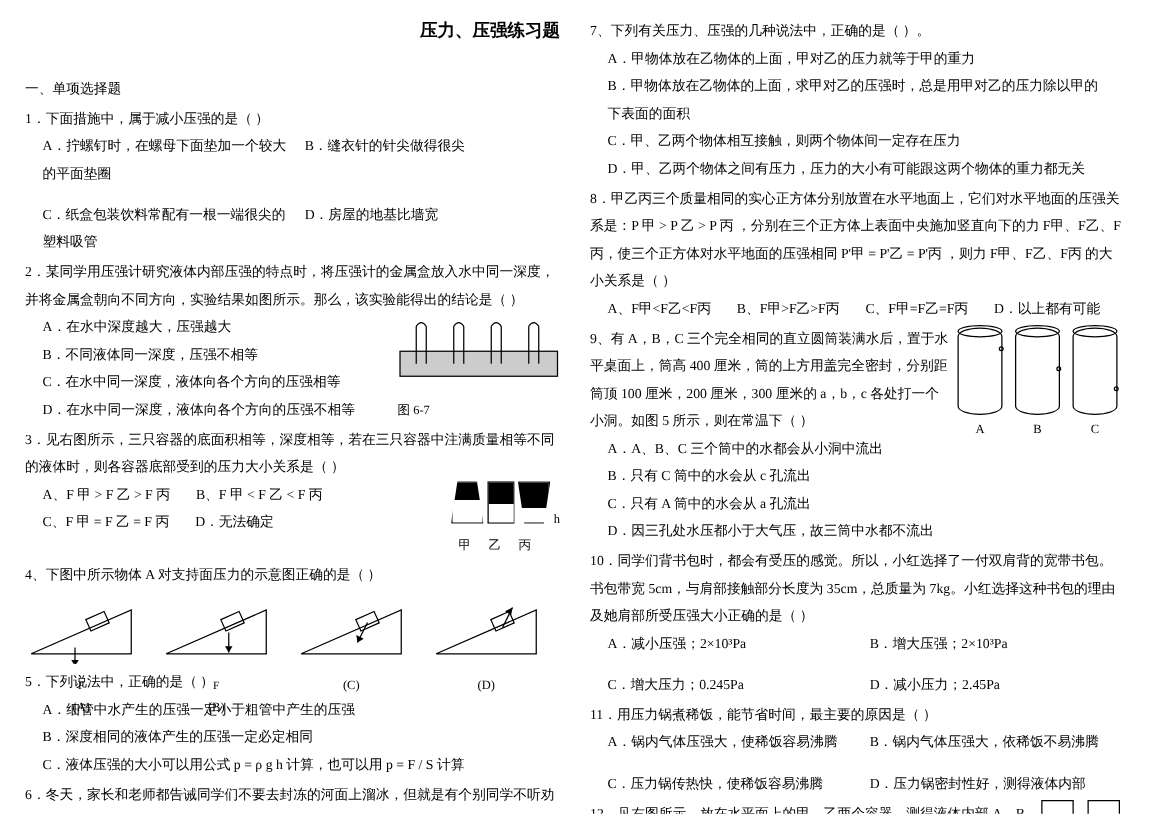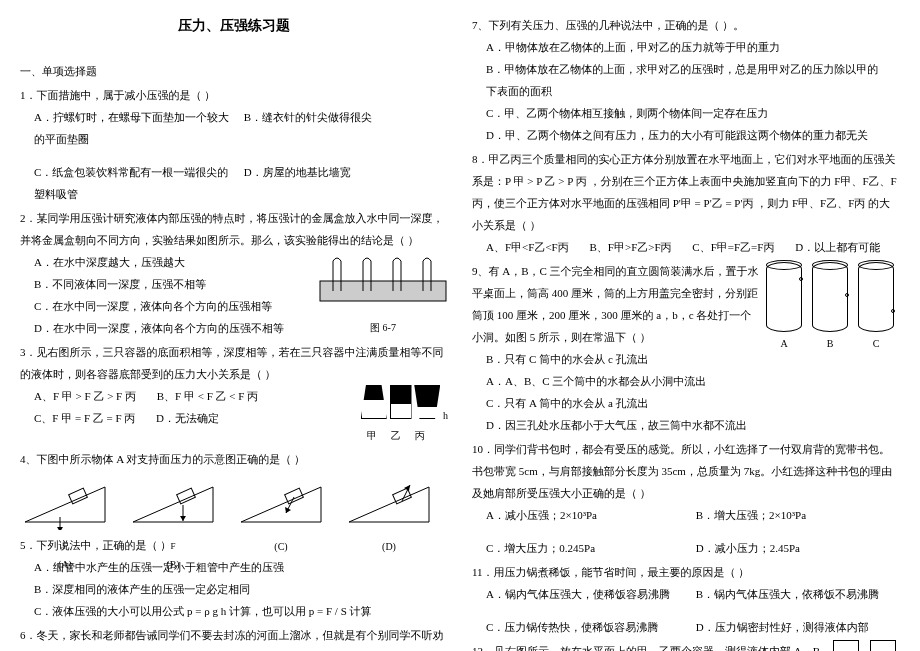--- a/index.html
+++ b/index.html
@@ -9,21 +9,21 @@
       line-height: 2;
       color: #000;
       background: #fff;
       width: 920px;
       height: 651px;
       padding: 12px 20px;
       display: flex;
       gap: 24px;
     }
     .col { flex: 1; }
-    .title { text-align: center; font-weight: bold; font-size: 14px; margin-bottom: 8px; }
+    .title { text-align: right; font-weight: bold; font-size: 14px; margin-bottom: 8px; }
     .section-head { margin-top: 20px; }
     .q { margin-top: 2px; }
     .opts { padding-left: 14px; }
     .opt { display: inline-block; margin-right: 18px; }
     .opt-row { display: flex; flex-wrap: wrap; gap: 11px; }
     .opt-row .opt { width: 48%; margin-right: 0; }
     .opt-full .opt { display: block; }
     .q3-diagram { display: inline-block; vertical-align: top; margin-left: 6px; }
     .trap-a { clip-path: polygon(20% 0, 80% 0, 100% 100%, 0 100%); background: linear-gradient(#000 0 45%, transparent 45%); border: 1px solid #000; width: 26px; height: 34px; display: inline-block; }
     .trap-b { clip-path: polygon(0 0, 100% 0, 100% 100%, 0 100%); background: linear-gradient(#000 0 55%, transparent 55%); border: 1px solid #000; width: 22px; height: 34px; display: inline-block; }
@@ -73,21 +73,21 @@
       <div class="tube-fig">
         <svg width="130" height="60">
           <rect x="2" y="30" width="126" height="20" fill="#ccc" stroke="#000"></rect>
           <g stroke="#000" fill="none">
             <path d="M15 10 v30 M23 10 v30 M15 10 q4 -6 8 0"></path>
             <path d="M45 10 v30 M53 10 v30 M45 10 q4 -6 8 0"></path>
             <path d="M75 10 v30 M83 10 v30 M75 10 q4 -6 8 0"></path>
             <path d="M105 10 v30 M113 10 v30 M105 10 q4 -6 8 0"></path>
           </g>
         </svg>
-        <div class="small" style="text-align:center">图 6-7</div>
+        <div class="small" style="text-align:left">图 6-7</div>
       </div>
     </div>
   </div>
 
   <div class="q">
     <div>3．见右图所示，三只容器的底面积相等，深度相等，若在三只容器中注满质量相等不同的液体时，则各容器底部受到的压力大小关系是（ ）</div>
     <div style="display:flex">
       <div class="opts" style="flex:1">
         <div>
           <span class="opt">A、F 甲 &gt; F 乙 &gt; F 丙</span>
@@ -210,22 +210,22 @@
       </div>
       <div>
         <div class="cyl">
             <div class="hole" style="top:46px"></div>
           </div>
         <div class="cyl-label">C</div>
       </div>
     </div>
     <div>9、有 A，B，C 三个完全相同的直立圆筒装满水后，置于水平桌面上，筒高 400 厘米，筒的上方用盖完全密封，分别距筒顶 100 厘米，200 厘米，300 厘米的 a，b，c 各处打一个小洞。如图 5 所示，则在常温下（ ）</div>
     <div class="opts opt-full">
+      <div class="opt">A．A、B、C 三个筒中的水都会从小洞中流出</div>
       <div class="opt">B．只有 C 筒中的水会从 c 孔流出</div>
-      <div class="opt">A．A、B、C 三个筒中的水都会从小洞中流出</div>
       <div class="opt">C．只有 A 筒中的水会从 a 孔流出</div>
       <div class="opt">D．因三孔处水压都小于大气压，故三筒中水都不流出</div>
     </div>
   </div>
 
   <div class="q" style="clear:both">
     <div>10．同学们背书包时，都会有受压的感觉。所以，小红选择了一付双肩背的宽带书包。书包带宽 5cm，与肩部接触部分长度为 35cm，总质量为 7kg。小红选择这种书包的理由及她肩部所受压强大小正确的是（ ）</div>
     <div class="opts opt-row">
       <span class="opt">A．减小压强；2×10³Pa</span>
       <span class="opt">B．增大压强；2×10³Pa</span>

